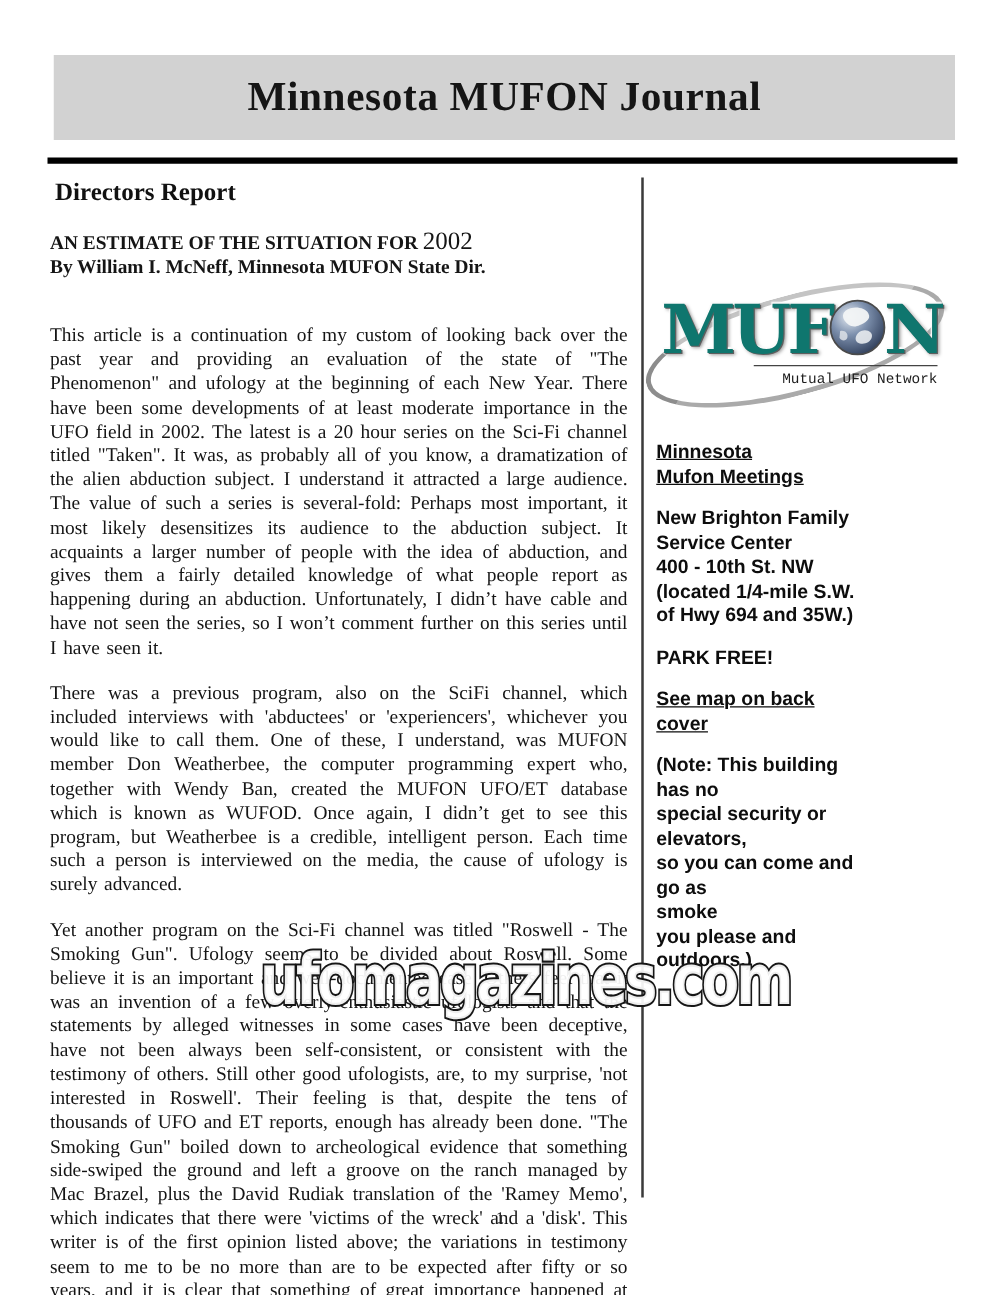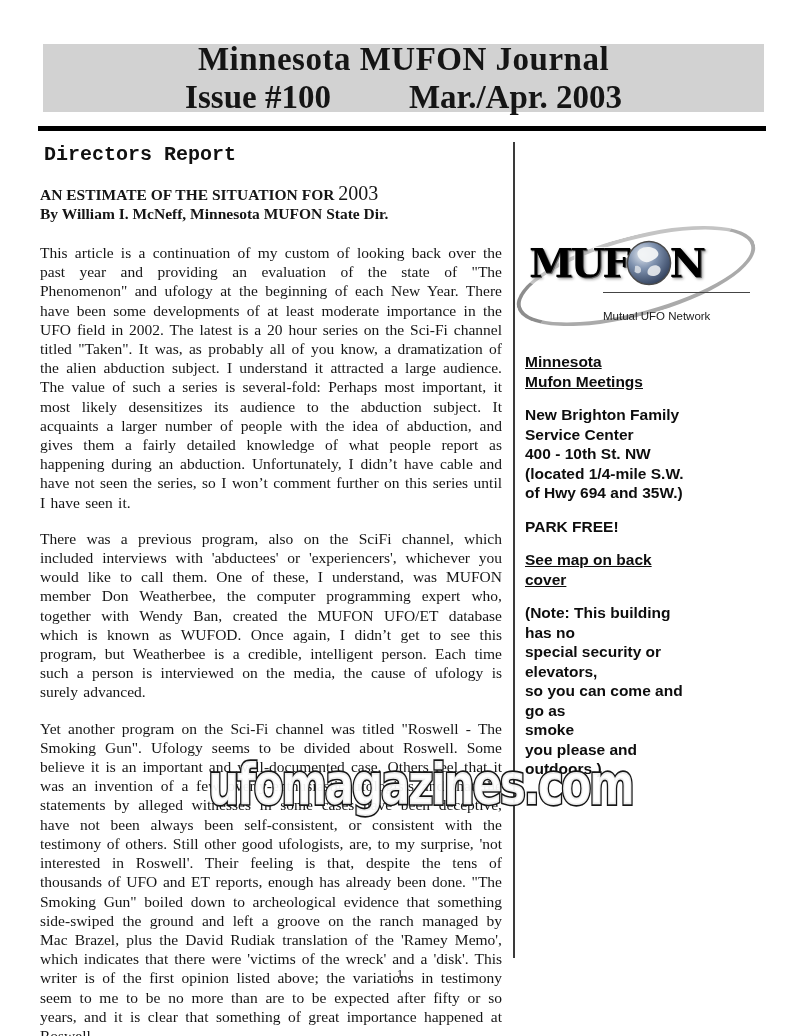--- a/index.html
+++ b/index.html
@@ -12,26 +12,26 @@
     position:absolute;left:43px;top:44px;width:721px;height:68px;
     background:#d2d2d2;text-align:center;
     display:flex;flex-direction:column;justify-content:center;
   }
   .header-title{font-weight:bold;font-size:33px;line-height:38px;letter-spacing:.5px;}
   .header-line2{display:flex;justify-content:center;gap:78px;font-weight:bold;font-size:33px;line-height:38px;}
   .header-rule{position:absolute;left:38px;top:126px;width:728px;height:5px;background:#000;}
   
   .report-heading{
     position:absolute;left:44px;top:143px;
-    font-family:Liberation Mono, monospace;font-weight:bold;font-size:20px;color:#111;
+    font-family:Liberation Serif, serif;font-weight:bold;font-size:20px;color:#111;
   }
   .article{position:absolute;left:40px;top:184px;width:462px;}
   .subtitle{font-weight:bold;font-size:15.5px;line-height:19px;}
   .subtitle .year{font-weight:normal;font-size:20px;}
-  .byline{font-weight:bold;font-size:15.5px;line-height:19px;margin-bottom:20px;}
+  .byline{font-weight:bold;font-size:15.5px;line-height:19px;margin-bottom:36px;}
   .para{
     text-align:justify;font-size:15.5px;line-height:19.2px;word-spacing:1.5px;
     margin:2px 0 17px 0;
   }
   
   .divider{position:absolute;left:513px;top:142px;width:2px;height:816px;background:#3a3a3a;}
   
   .sidebar{
     position:absolute;left:525px;top:228px;width:258px;
     font-family:"Liberation Sans",sans-serif;font-weight:bold;font-size:15.5px;
@@ -42,58 +42,54 @@
   sup{font-size:10px;}
   
   .logo{position:relative;width:225px;height:100px;margin-bottom:24px;}
   .logo-ellipse{
     position:absolute;left:-12px;top:8px;width:238px;height:72px;
     border:4px solid #aaa;border-top-color:#c4c4c4;border-left-color:#8d8d8d;
     border-radius:50%;transform:rotate(-15deg);z-index:0;
   }
   .logo-row{position:absolute;left:4px;top:8px;display:flex;align-items:center;z-index:1;}
   .logo-word{
-    font-family:"DejaVu Serif",serif;font-weight:bold;font-size:40px;line-height:54px;
-    color:#000000;letter-spacing:-3px;
+    font-family:"DejaVu Serif",serif;font-weight:bold;font-size:54px;line-height:54px;
+    color:#0f766e;letter-spacing:-3px;
     text-shadow:1px 1px 0 #5e5e5e,-1px -1px 1px #fbfbfb,2px 2px 3px #9a9a9a;
   }
   .logo-globe{margin:0 -2px;position:relative;top:2px;}
   .logo-caption{
     position:absolute;left:78px;top:64px;z-index:2;width:147px;
-    font-family:Liberation Sans, sans-serif;font-weight:normal;font-size:11.5px;
-    color:#1c1c1c;border-top:1.5px solid #444;padding-top:14px;
+    font-family:Liberation Mono, monospace;font-weight:normal;font-size:11.5px;
+    color:#1c1c1c;border-top:1.5px solid #444;padding-top:1px;text-align:right;
   }
   
   .watermark{
     position:absolute;left:208px;top:752px;z-index:6;
     font-family:"DejaVu Sans",sans-serif;font-weight:800;font-size:44px;
     letter-spacing:-2.5px;color:rgba(255,255,255,.93);
     -webkit-text-stroke:2.6px #161616;paint-order:stroke fill;
     transform:scaleY(1.28);transform-origin:left top;white-space:nowrap;
   }
   
   .page-num{position:absolute;left:0;top:966px;width:800px;text-align:center;font-size:13px;color:#222;}
 </style>
 </head>
 <body>
 
 <div class="header-box">
   <div class="header-title">Minnesota MUFON Journal</div>
-  <div class="header-line2">
-    <span>Issue #100</span>
-    <span>Mar./Apr. 2003</span>
-  </div>
 </div>
 <div class="header-rule"></div>
 
 <div class="report-heading">Directors Report</div>
 
 <div class="article">
   <div class="subtitle">
-    <span>AN ESTIMATE OF THE SITUATION FOR </span><span class="year">2003</span>
+    <span>AN ESTIMATE OF THE SITUATION FOR </span><span class="year">2002</span>
   </div>
   <div class="byline">By William I. McNeff, Minnesota MUFON State Dir.</div>
   <p class="para">This article is a continuation of my custom of looking back over the past year and providing an evaluation of the state of "The Phenomenon" and ufology at the beginning of each New Year.  There have been some developments of at least moderate importance in the UFO field in 2002.  The latest is a 20 hour series on the Sci-Fi channel titled "Taken".  It was, as probably all of you know, a dramatization of the alien abduction subject.  I understand it attracted a large audience.  The value of such a series is several-fold: Perhaps most important, it most likely desensitizes its audience to the abduction subject.  It acquaints a larger number of people with the idea of abduction, and gives them a fairly detailed knowledge of what people report as happening during an abduction.  Unfortunately, I didn’t have cable and have not seen the series, so I won’t comment further on this series until I have seen it.</p>
   <p class="para">There was a previous program, also on the SciFi channel, which included interviews with 'abductees' or 'experiencers', whichever you would like to call them.  One of these, I understand, was MUFON member Don Weatherbee, the computer programming expert who, together with Wendy Ban, created the MUFON UFO/ET database which is known as WUFOD. Once again, I didn’t get to see this program, but Weatherbee is a credible, intelligent person.  Each time such a person is interviewed on the media, the cause of ufology is surely advanced.</p>
   <p class="para">Yet another program on the Sci-Fi channel was titled "Roswell - The Smoking Gun".  Ufology seems to be divided about Roswell.  Some believe it is an important and well-documented case.  Others feel that it was an invention of a few overly-enthusiastic ufologists and that the statements by alleged witnesses in some cases have been deceptive, have not been always been self-consistent, or consistent with the testimony of others.  Still other good ufologists, are, to my surprise, 'not interested in Roswell'.  Their feeling is that, despite the tens of thousands of UFO and ET reports, enough has already been done.  "The Smoking Gun" boiled down to archeological evidence that something side-swiped the ground and left a groove on the ranch managed by Mac Brazel, plus the David Rudiak translation of the 'Ramey Memo', which indicates that there were 'victims of the wreck' and a 'disk'.  This writer is of the first opinion listed above; the variations in testimony seem to me to be no more than are to be expected after fifty or so years, and it is clear that something of great importance happened at Roswell.</p>
 </div>
 
 <div class="divider"></div>
 
 <div class="sidebar">

